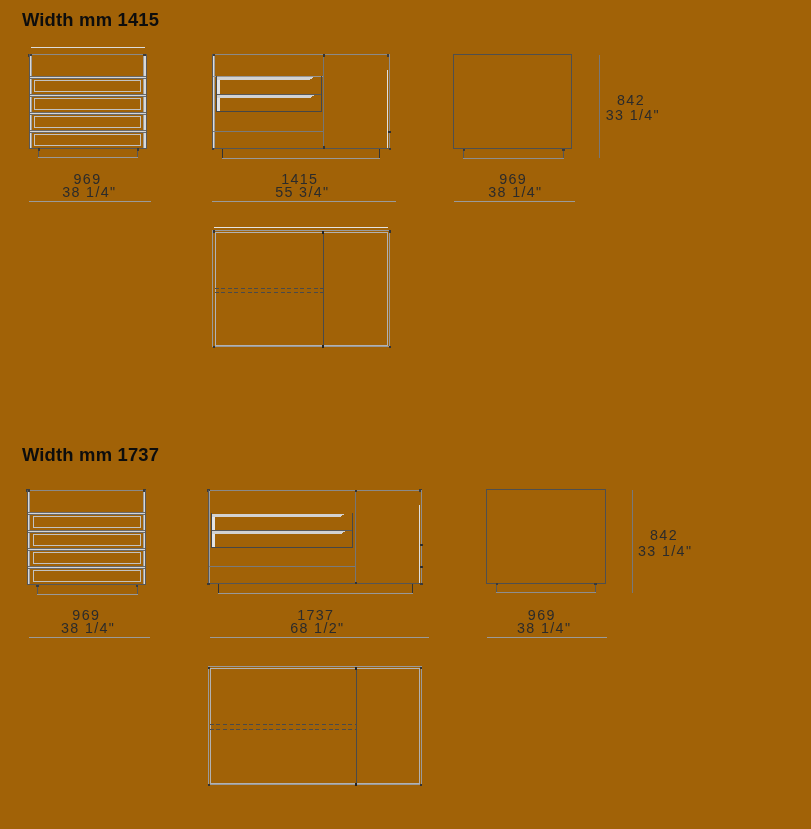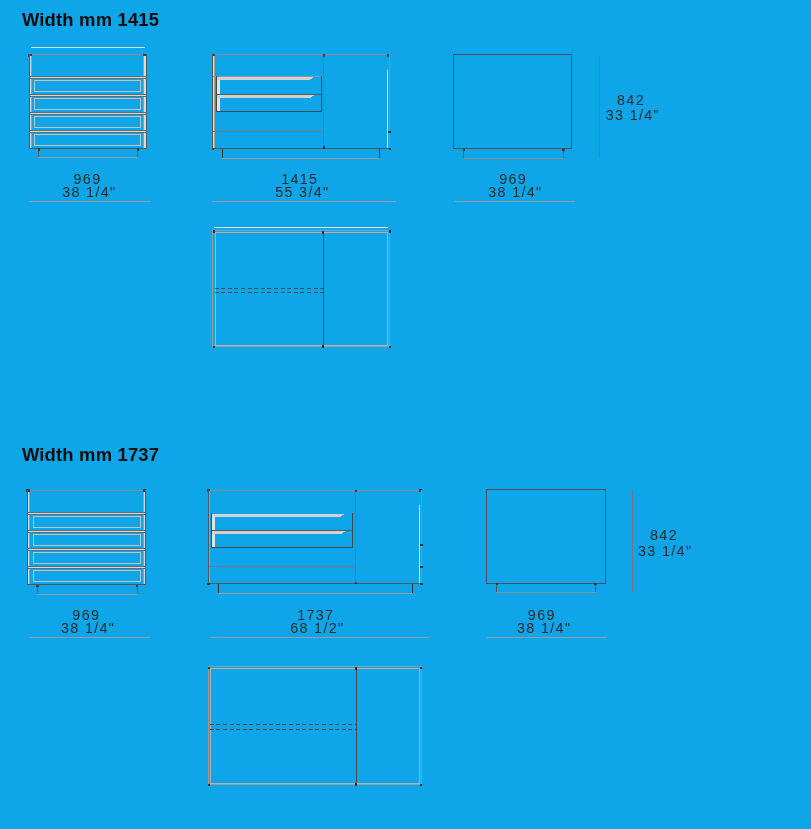--- a/index.html
+++ b/index.html
@@ -1,16 +1,16 @@
 <!DOCTYPE html>
 <html><head>
 <meta charset="utf-8">
 <style>
   html,body{margin:0;padding:0;background:#ffffff;}
-  .page{position:relative;width:811px;height:829px;background:#0ea5e9;overflow:hidden;
+  .page{position:relative;width:811px;height:829px;background:#a16207;overflow:hidden;
         font-family:"Liberation Sans", sans-serif;}
   svg{position:absolute;left:0;top:0;}
   text{font-family:"Liberation Sans", sans-serif;fill:#2b2b2b;}
   .dim{font-size:14.3px;letter-spacing:1.35px;}
   .title{font-size:18.4px;font-weight:bold;fill:#0d0d0d;letter-spacing:0.2px;}
 </style>
 </head>
 <body>
 <div class="page">
 <svg width="811" height="829" viewBox="0 0 811 829">

